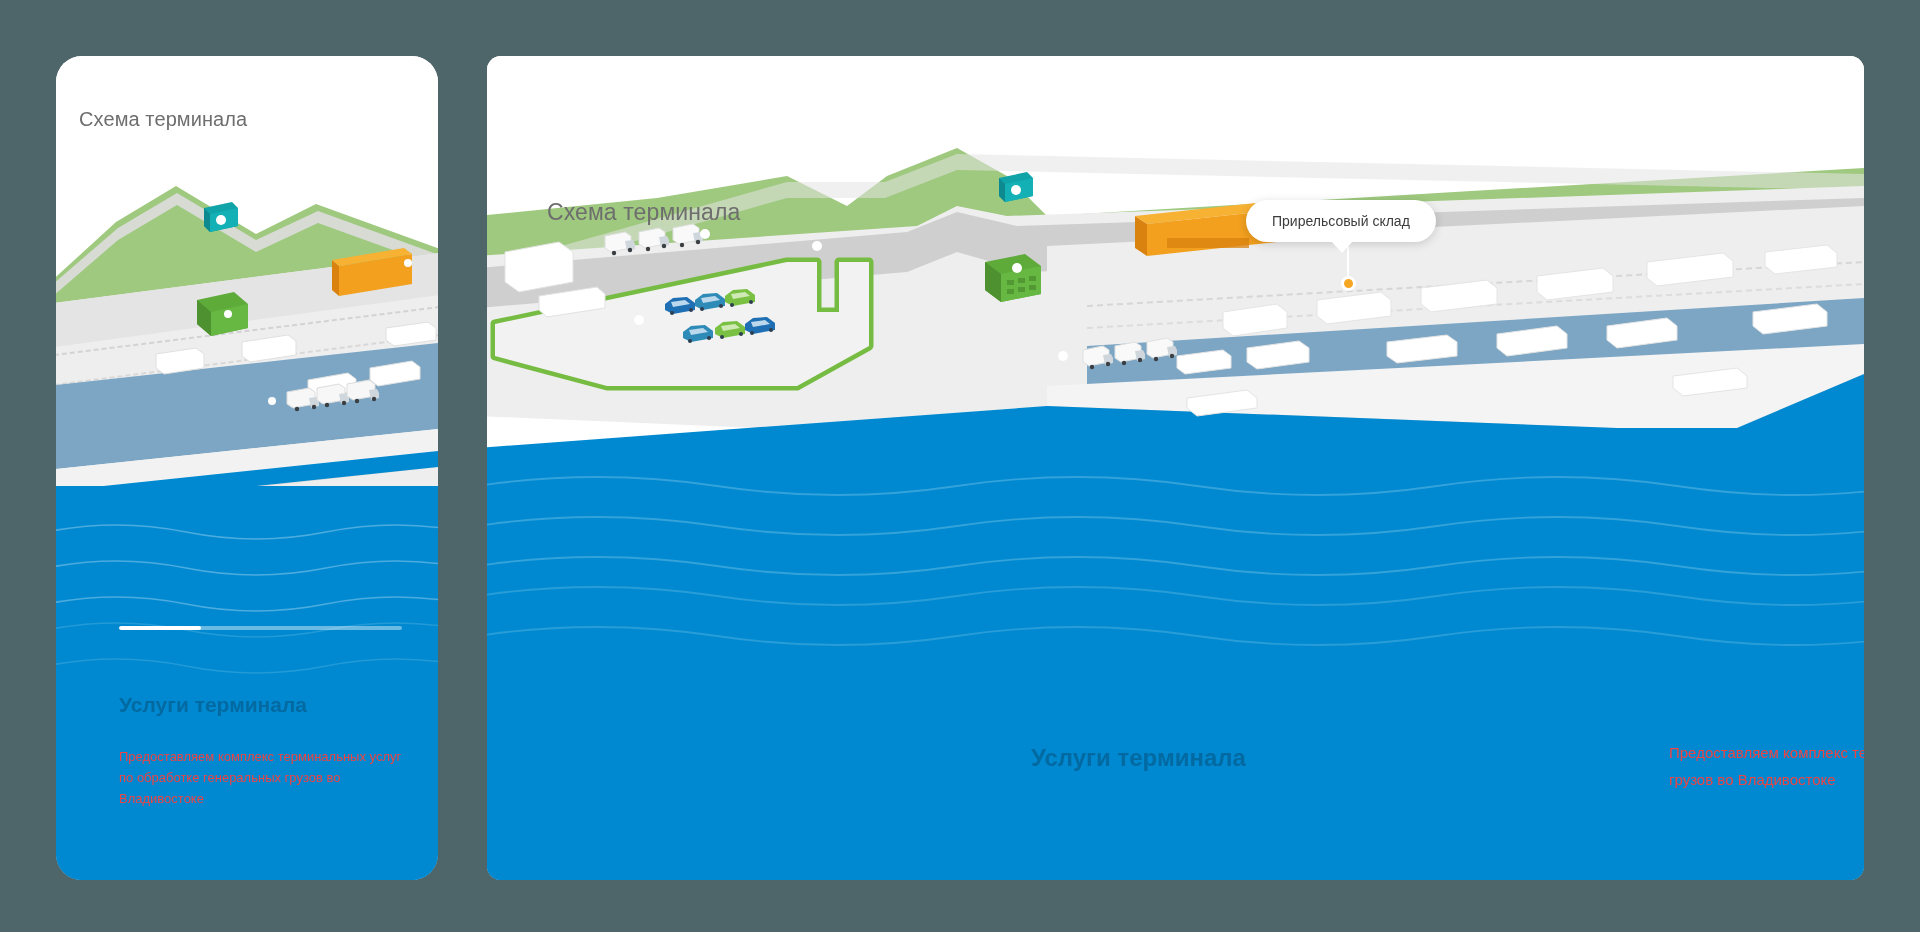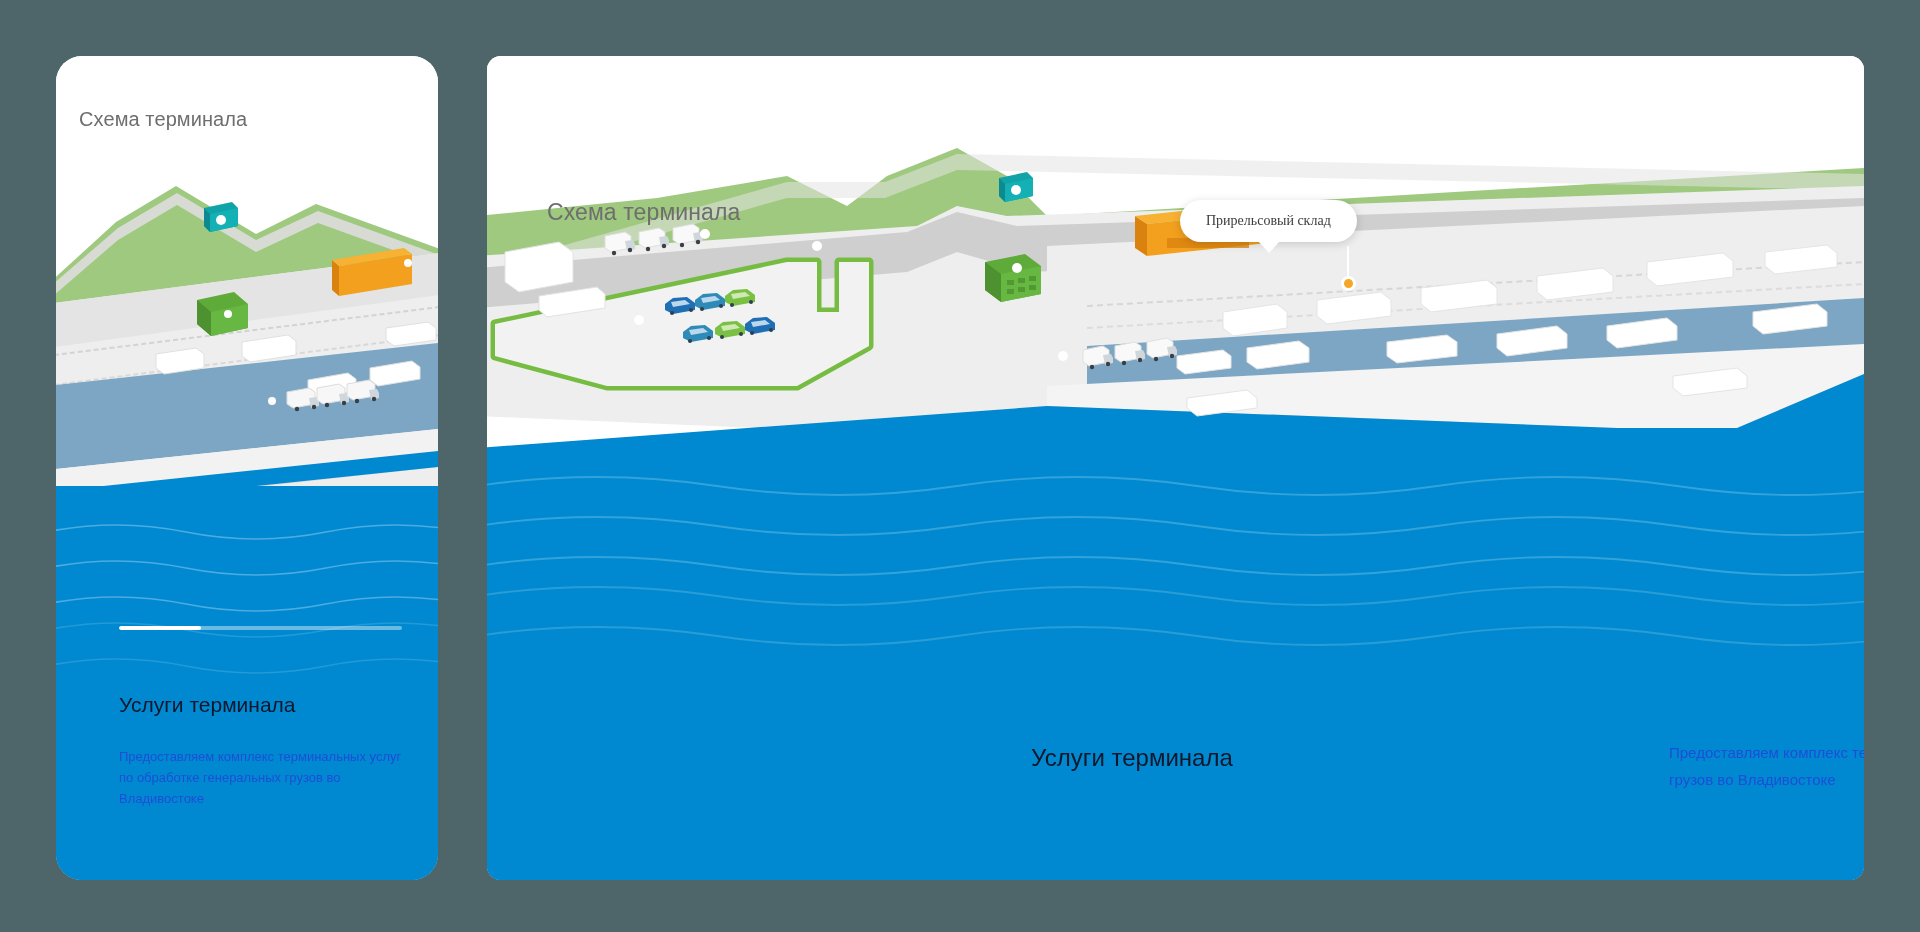--- a/index.html
+++ b/index.html
@@ -52,46 +52,46 @@
   
   .progress{
     position:absolute;left:63px;top:570px;width:283px;height:4px;
     background:rgba(255,255,255,.42);border-radius:2px;overflow:hidden;
     z-index:6;
   }
   .progress > span{display:block;height:100%;background:#ffffff;border-radius:2px;}
 
   
   .footer-head{
-    position:absolute;color:#0f172a;font-weight:400;white-space:nowrap;z-index:5;
+    position:absolute;color:#0369a1;font-weight:700;white-space:nowrap;z-index:5;
   }
   #mobile-head{left:63px;top:637px;font-size:21px;}
   #desktop-head{left:544px;top:688px;font-size:24px;}
 
   .footer-body{
-    position:absolute;color:#1d4ed8;font-weight:400;z-index:5;
+    position:absolute;color:#ef4444;font-weight:400;z-index:5;
   }
   #mobile-body{left:63px;top:690px;width:295px;font-size:13px;line-height:21px;}
   #desktop-body{left:1182px;top:683px;width:520px;font-size:15px;line-height:27px;}
 
   
   .tooltip{
     position:absolute;z-index:9;
     background:#ffffff;
     border-radius:22px;
     box-shadow:0 2px 10px rgba(0,0,0,.16);
     padding:13px 26px;
     font-size:14px;color:#3c3c3c;white-space:nowrap;
   }
   .tooltip:after{
     content:"";position:absolute;left:50%;bottom:-11px;margin-left:-10px;
     width:0;height:0;border-left:11px solid transparent;border-right:11px solid transparent;
     border-top:12px solid #ffffff;
   }
-  #tooltip-warehouse{left:1180px;top:200px;font-family:Liberation Serif, serif;}
+  #tooltip-warehouse{left:1246px;top:200px;}
 
   
   .pin-line{position:absolute;z-index:8;background:#ffffff;width:2px;}
   #pin-line-warehouse{left:1347px;top:246px;height:36px;}
   .pin-dot{
     position:absolute;z-index:10;width:15px;height:15px;border-radius:50%;
     background:#f5a623;border:3px solid #ffffff;box-sizing:border-box;
   }
   #pin-dot-warehouse{left:1341px;top:276px;}
 </style>

